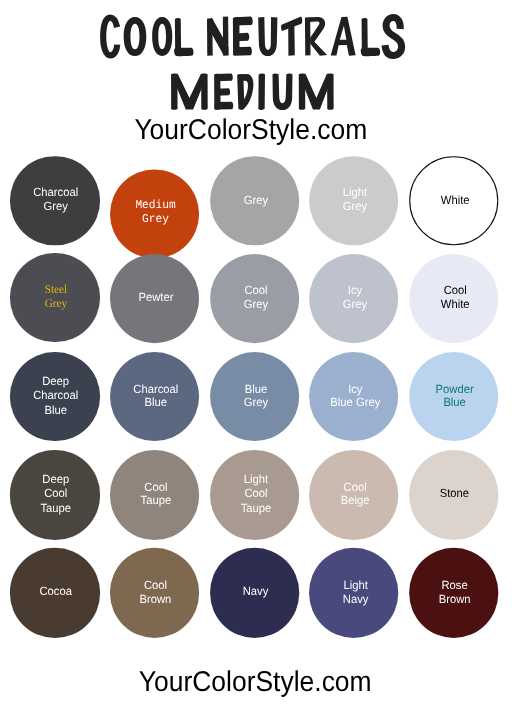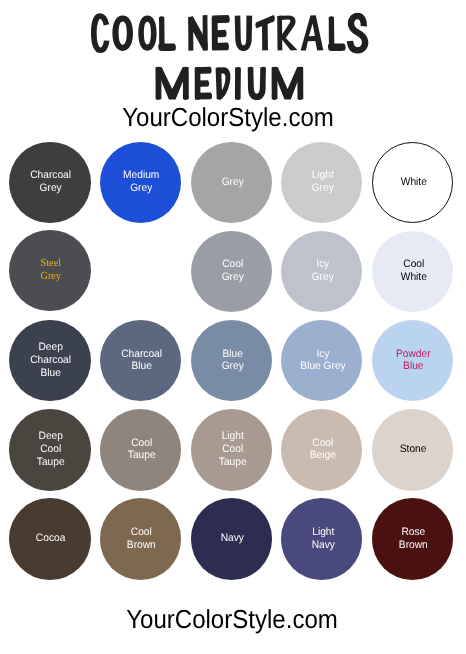--- a/index.html
+++ b/index.html
@@ -71,34 +71,37 @@
       <path d="M271.8,67.2 L277.7,67.0 L287.6,89.0 L297.2,67.0 L303.1,67.2 L290.8,99.6 L284.5,99.6 Z"></path>
     </g>
   </svg>
 
   <div class="brand brand-top">YourColorStyle.com</div>
 
   <div class="grid">
       <div class="swatch" style="left: 9.4px; top: 142px; background: rgb(62, 62, 62); color: rgb(255, 255, 255);">
         <span class="lbl"><span>Charcoal</span><br><span>Grey</span></span>
       </div>
-      <div class="swatch" style="left: 100px; top: 142px; background: #1d4ed8; color: rgb(255, 255, 255);">
+      <div class="swatch" style="left: 100px; top: 154px; background: #c2410c; color: rgb(255, 255, 255); font-family: Liberation Mono, monospace;">
         <span class="lbl"><span>Medium</span><br><span>Grey</span></span>
       </div>
       <div class="swatch" style="left: 190.6px; top: 142px; background: rgb(165, 165, 165); color: rgb(255, 255, 255);">
         <span class="lbl"><span>Grey</span></span>
       </div>
       <div class="swatch" style="left: 281.2px; top: 142px; background: rgb(203, 203, 203); color: rgb(255, 255, 255);">
         <span class="lbl"><span>Light</span><br><span>Grey</span></span>
       </div>
       <div class="swatch" style="left: 371.8px; top: 142px; background: rgb(255, 255, 255); color: rgb(0, 0, 0); border: 1px solid rgb(15, 15, 15);">
         <span class="lbl"><span>White</span></span>
       </div>
       <div class="swatch" style="left: 9.4px; top: 230px; background: rgb(75, 77, 83); color: #eab308; font-family: Liberation Serif, serif;">
         <span class="lbl"><span>Steel</span><br><span>Grey</span></span>
+      </div>
+      <div class="swatch" style="left: 100px; top: 231.1px; background: rgb(116, 118, 123); color: rgb(255, 255, 255);">
+        <span class="lbl"><span>Pewter</span></span>
       </div>
       <div class="swatch" style="left: 190.6px; top: 231.1px; background: rgb(155, 157, 166); color: rgb(255, 255, 255);">
         <span class="lbl"><span>Cool</span><br><span>Grey</span></span>
       </div>
       <div class="swatch" style="left: 281.2px; top: 231.1px; background: rgb(190, 194, 204); color: rgb(255, 255, 255);">
         <span class="lbl"><span>Icy</span><br><span>Grey</span></span>
       </div>
       <div class="swatch" style="left: 371.8px; top: 231.1px; background: rgb(231, 234, 245); color: rgb(0, 0, 0);">
         <span class="lbl"><span>Cool</span><br><span>White</span></span>
       </div>
@@ -107,21 +110,21 @@
       </div>
       <div class="swatch" style="left: 100px; top: 320.2px; background: rgb(92, 103, 128); color: rgb(255, 255, 255);">
         <span class="lbl"><span>Charcoal</span><br><span>Blue</span></span>
       </div>
       <div class="swatch" style="left: 190.6px; top: 320.2px; background: rgb(120, 140, 166); color: rgb(255, 255, 255);">
         <span class="lbl"><span>Blue</span><br><span>Grey</span></span>
       </div>
       <div class="swatch" style="left: 281.2px; top: 320.2px; background: rgb(155, 175, 206); color: rgb(255, 255, 255);">
         <span class="lbl"><span>Icy</span><br><span>Blue Grey</span></span>
       </div>
-      <div class="swatch" style="left: 371.8px; top: 320.2px; background: rgb(186, 212, 239); color: #be185d;">
+      <div class="swatch" style="left: 371.8px; top: 320.2px; background: rgb(186, 212, 239); color: #0f766e;">
         <span class="lbl"><span>Powder</span><br><span>Blue</span></span>
       </div>
       <div class="swatch" style="left: 9.4px; top: 409.3px; background: rgb(75, 69, 63); color: rgb(255, 255, 255);">
         <span class="lbl"><span>Deep</span><br><span>Cool</span><br><span>Taupe</span></span>
       </div>
       <div class="swatch" style="left: 100px; top: 409.3px; background: rgb(144, 133, 124); color: rgb(255, 255, 255);">
         <span class="lbl"><span>Cool</span><br><span>Taupe</span></span>
       </div>
       <div class="swatch" style="left: 190.6px; top: 409.3px; background: rgb(169, 154, 145); color: rgb(255, 255, 255);">
         <span class="lbl"><span>Light</span><br><span>Cool</span><br><span>Taupe</span></span>

